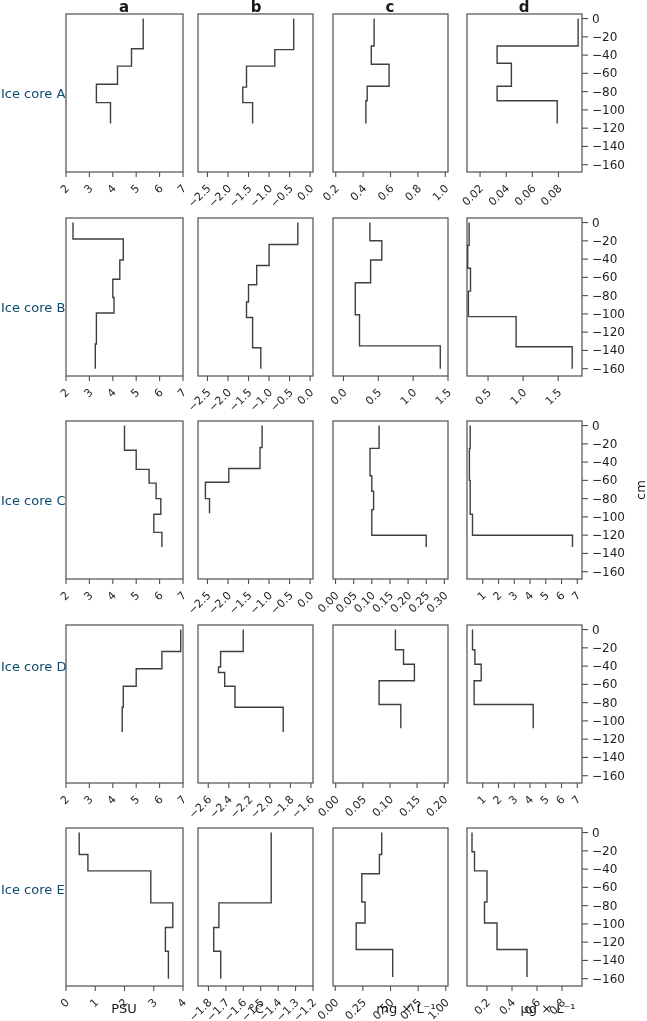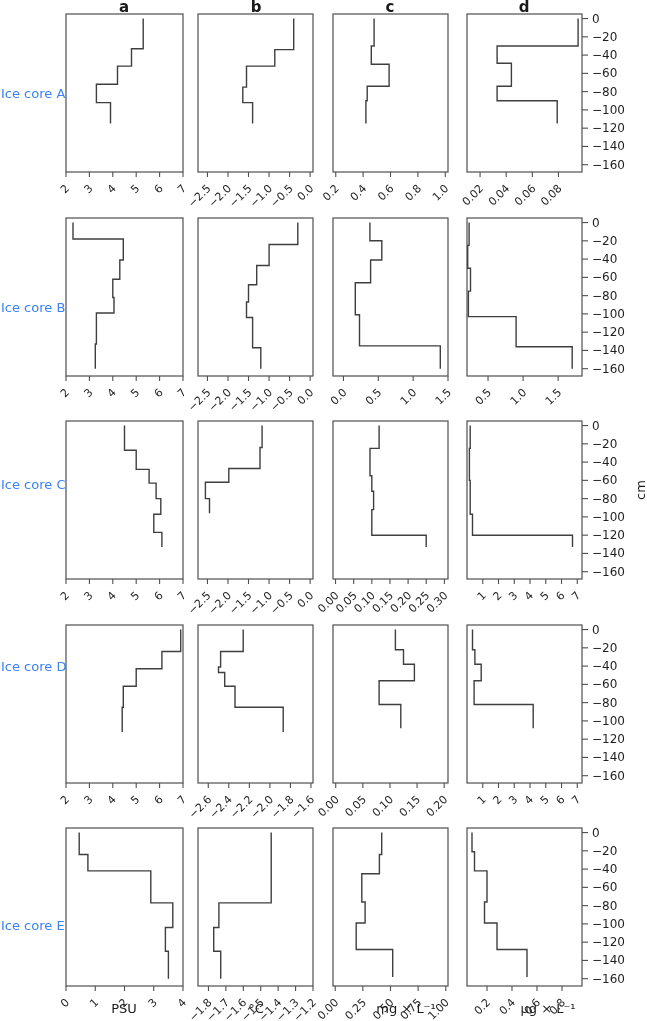--- a/index.html
+++ b/index.html
@@ -1,22 +1,22 @@
 <!DOCTYPE html>
 <html><head>
 <meta charset="utf-8">
 <style>
   html,body{margin:0;padding:0;background:#ffffff;}
   body{width:647px;height:1021px;font-family:"DejaVu Sans","Liberation Sans",sans-serif;}
   .fig{position:relative;width:647px;height:1021px;background:#ffffff;overflow:hidden;}
   .fig svg{position:absolute;left:0;top:0;}
   .hdr{position:absolute;top:-2px;font-size:15px;font-weight:bold;color:#1a1a1a;transform:translateX(-50%);}
   .hdr-0{left:124px}.hdr-1{left:256px}.hdr-2{left:390px}.hdr-3{left:524px}
-  .rowlab{position:absolute;left:1px;font-size:13px;color:#3b82f6;transform:translateY(-50%);white-space:nowrap;}
-  .row-0{top:93px}.row-1{top:307px}.row-2{top:484px}.row-3{top:666px}.row-4{top:925px}
+  .rowlab{position:absolute;left:1px;font-size:13px;color:#0c4a6e;transform:translateY(-50%);white-space:nowrap;}
+  .row-0{top:93px}.row-1{top:307px}.row-2{top:500px}.row-3{top:666px}.row-4{top:889px}
   .unit{position:absolute;top:1001px;font-size:13px;color:#1a1a1a;transform:translateX(-50%);white-space:nowrap;}
   .unit-0{left:124px}.unit-1{left:256px}.unit-2{left:406px}.unit-3{left:548px}
   .cmlab{position:absolute;left:640px;top:490px;font-size:13px;color:#1a1a1a;
          transform:translate(-50%,-50%) rotate(-90deg);white-space:nowrap;}
 </style>
 </head>
 <body>
 
 <div class="fig">
   <svg id="chart" width="647" height="1021" viewBox="0 0 647 1021">

